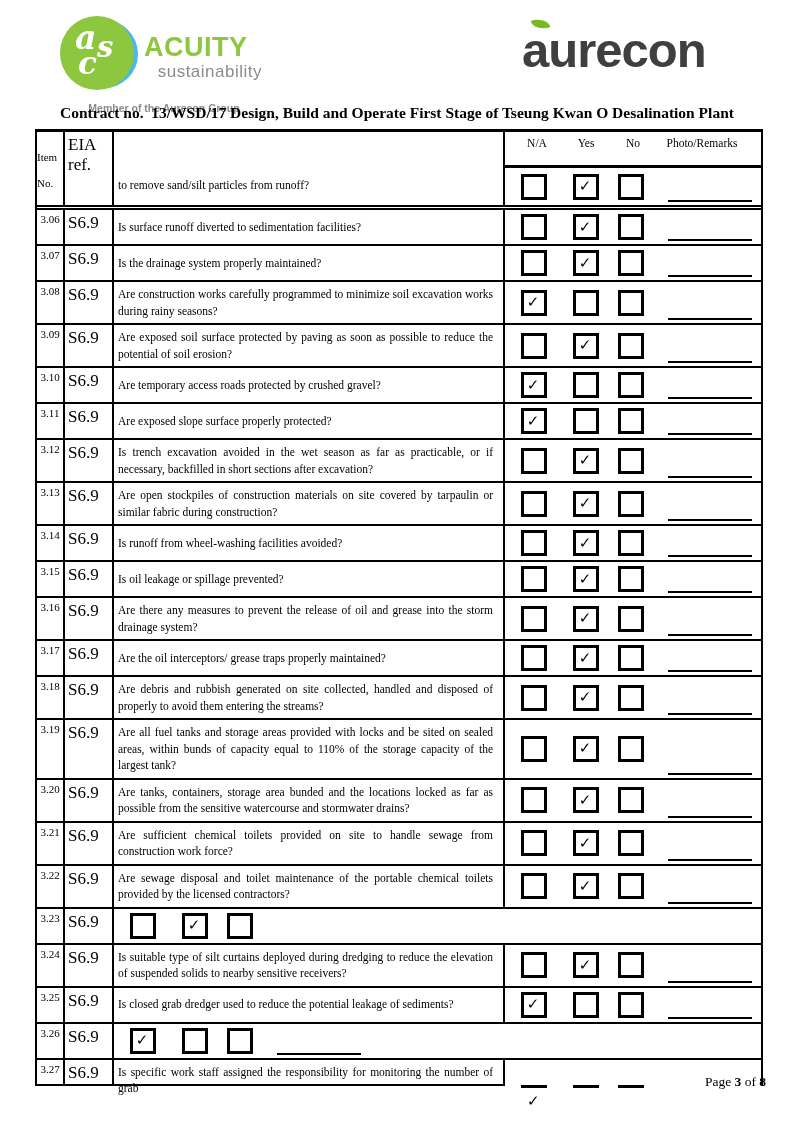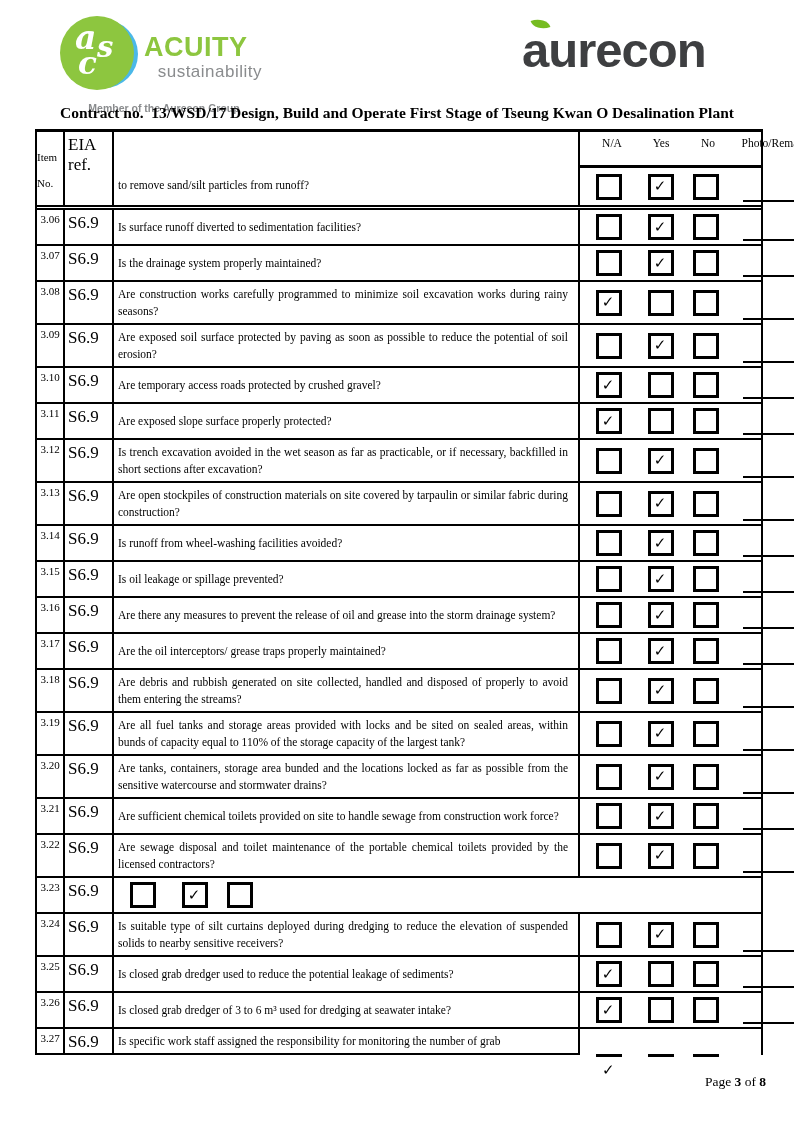--- a/index.html
+++ b/index.html
@@ -30,21 +30,21 @@
          font-weight:bold;font-size:15.5px;white-space:pre;}
 
   
   .tbl{position:absolute;left:35px;top:129px;width:728px;box-sizing:border-box;
        border-left:2px solid #000;border-right:2px solid #000;border-top:3px solid #000;}
   .band,.row{display:flex;align-items:stretch;}
   .cell{box-sizing:border-box;}
   .c-item{width:28px;border-right:2px solid #000;display:flex;justify-content:center;
           align-items:flex-start;padding-top:3px;font-size:11px;}
   .c-eia{width:49px;border-right:2px solid #000;padding:3px 0 0 3px;font-size:17px;}
-  .c-q{width:466px;border-right:2px solid #000;display:flex;align-items:center;padding:4px 10px 4px 4px;}
+  .c-q{width:391px;border-right:2px solid #000;display:flex;align-items:center;padding:4px 10px 4px 4px;}
   .qt{font-size:11.5px;line-height:16.5px;text-align:justify;width:100%;}
   .c-ans{flex:1;position:relative;}
 
   
   .band{border-bottom:5px double #000;}
   .band .c-item{flex-direction:column;gap:14px;}
   .band .c-q{align-items:flex-end;padding-bottom:12px;}
   .band-ans{display:flex;flex-direction:column;}
   .labels{position:relative;height:33px;border-bottom:3px solid #000;font-size:11.5px;}
   .labels span{position:absolute;top:5px;text-align:center;}
@@ -486,23 +486,20 @@
             <span class="box b-no"></span>
             <span class="remark-line"></span>
           </div>
   </div>
 
   <div class="row">
     <div class="cell c-item">
             <span>3.26</span>
           </div>
     <div class="cell c-eia"><span>S6.9</span></div>
-    <div class="cell c-q">
-            <span class="qt">Is closed grab dredger of 3 to 6 m³ used for dredging at seawater intake?</span>
-          </div>
     <div class="cell c-ans">
             <span class="box b-na">
               <span class="ck">✓</span>
             </span>
             <span class="box b-yes"></span>
             <span class="box b-no"></span>
             <span class="remark-line"></span>
           </div>
   </div>
 

